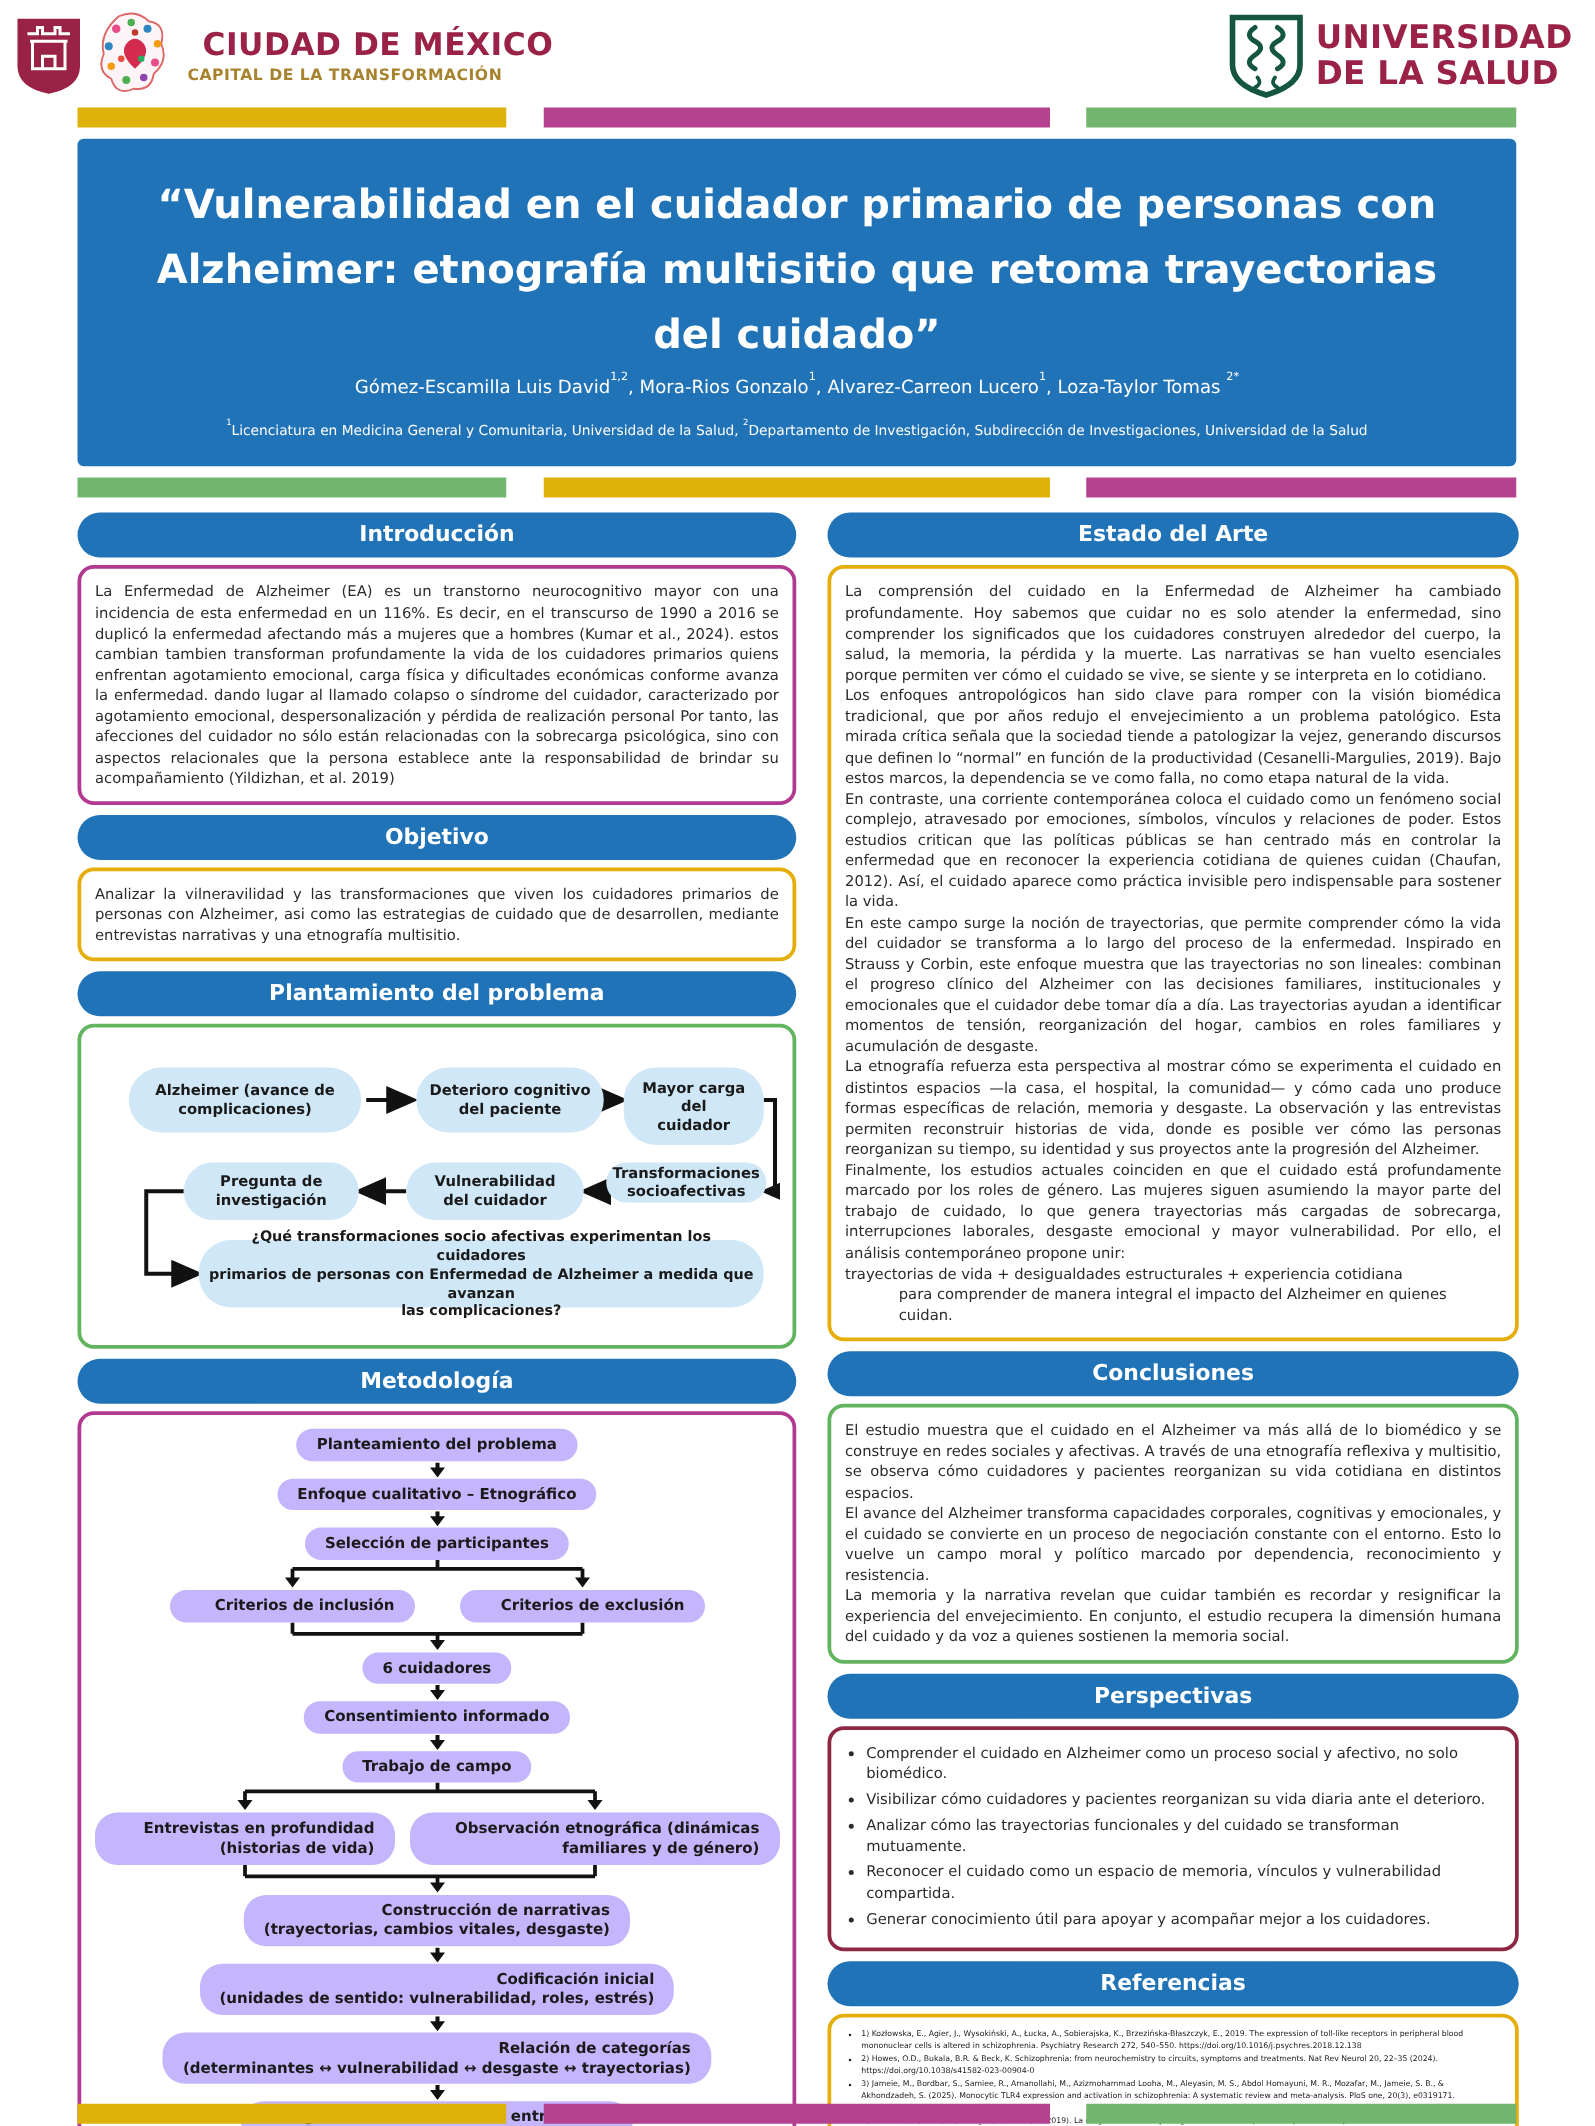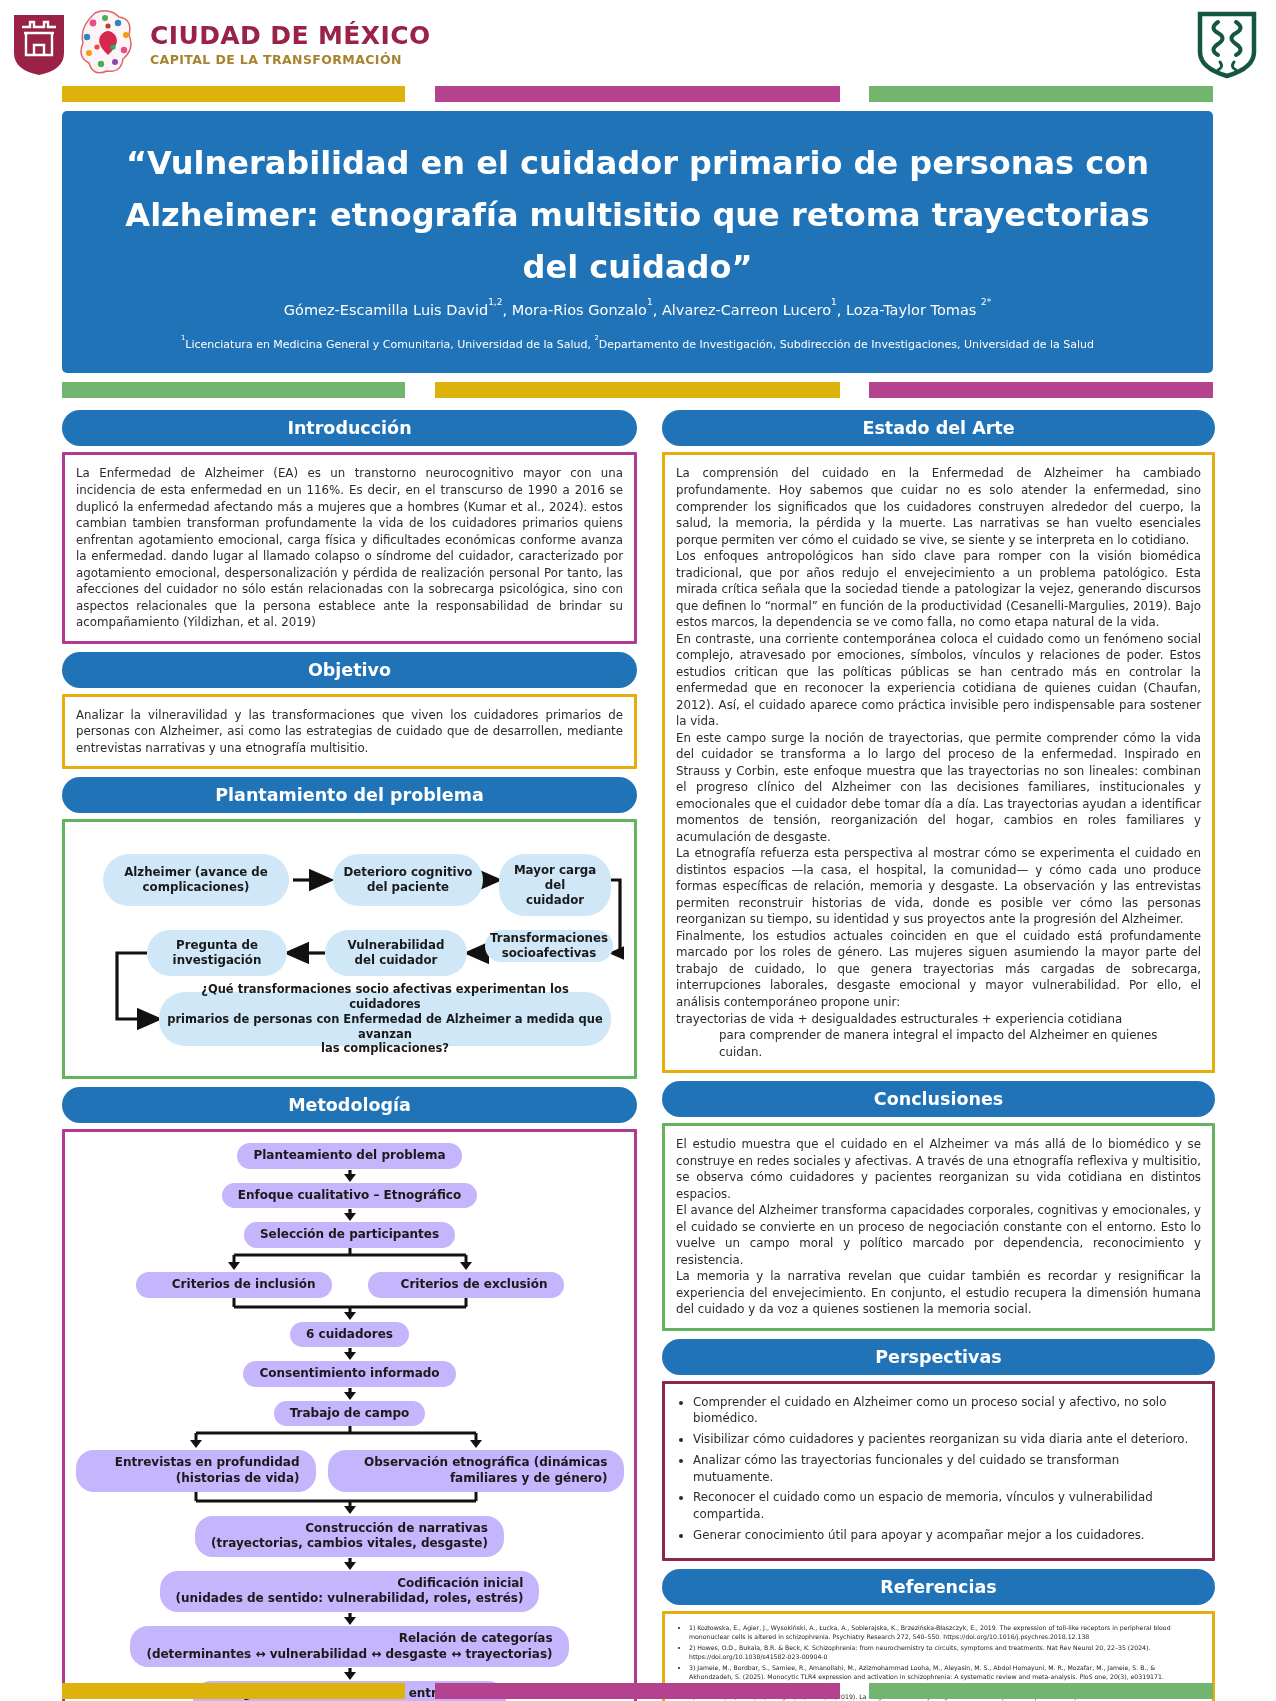--- a/index.html
+++ b/index.html
@@ -1,21 +1,21 @@
 <!DOCTYPE html>
 <html><head>
 <meta charset="utf-8">
 <style>
   html,body{margin:0;padding:0;background:#fff;}
   .poster{position:relative;width:1276px;height:1701px;overflow:hidden;background:#fff;
           font-family:"DejaVu Sans","Liberation Sans",sans-serif;color:#2b2b2b;}
   
   .top-header{display:flex;justify-content:space-between;align-items:center;height:82px;padding:4px 18px 0 12px;}
   .brand{display:flex;align-items:center;gap:9px;}
-  .cdmx-title{color:#9b2247;font-weight:bold;font-size:25px;letter-spacing:.4px;line-height:1;}
+  .cdmx-title{color:#9b2247;font-weight:bold;font-size:25px;letter-spacing:.4px;line-height:1;margin-left:12px;}
   .cdmx-subtitle{color:#a8832f;font-weight:bold;font-size:12.5px;letter-spacing:.4px;margin-top:4px;}
   .unisalud-text{color:#9b2247;font-weight:bold;font-size:26px;line-height:1.12;letter-spacing:.3px;}
   
   .bar-row{display:flex;justify-content:space-between;margin:0 63px 0 62px;height:16px;}
   .bar{height:16px;}
   .bar.b1{width:343px}.bar.b2{width:405px}.bar.b3{width:344px}
   .gold{background:#ddb20b}.magenta{background:#b5428f}.green{background:#72b56e}
   
   .title-block{margin:9px 63px 9px 62px;background:#2173b8;border-radius:5px;color:#fff;
                text-align:center;padding:27px 58px 22px;}
@@ -23,21 +23,21 @@
   .authors{font-size:14.5px;margin-top:9px;}
   .affiliations{font-size:11px;margin-top:20px;}
   sup{font-size:62%;position:relative;top:-.5em;line-height:0;}
   
   .columns{display:flex;gap:25px;margin:12px 61px 0 62px;}
   .col-left{width:575px;flex:none;}
   .col-right{width:553px;flex:none;}
   .sec{margin-bottom:8px;}
   .sec-header{background:#2173b8;color:#fff;font-weight:bold;text-align:center;font-size:17.5px;
               border-radius:20px;padding:8px 0;margin-bottom:6px;}
-  .box{border:3px solid #999;border-radius:1px;background:#fff;padding:10px 11px;box-sizing:border-box;}
+  .box{border:3px solid #999;border-radius:13px;background:#fff;padding:10px 11px;box-sizing:border-box;}
   .magenta-b{border-color:#b13a90}.gold-b{border-color:#e5ae0c}.green-b{border-color:#63b45f}.crimson-b{border-color:#8e2743}
   .body-text{font-size:11.8px;line-height:1.4;text-align:justify;margin:0;}
   .persp-list{margin:0;padding-left:17px;font-size:11.8px;line-height:1.42;}
   .persp-list li{margin-bottom:4px;}
   .refs-list{margin:0;padding-left:12px;font-size:6.2px;line-height:1.5;color:#222;}
   .refs-list li{margin-bottom:1.5px;}
   
   .pflow{position:relative;width:549px;height:196px;margin:2px auto 0;}
   .pflow svg.arrows{position:absolute;left:0;top:0;}
   .pnode{position:absolute;background:#cfe7f7;border-radius:26px;display:flex;flex-direction:column;
@@ -86,20 +86,24 @@
         <div class="cdmx-subtitle">CAPITAL DE LA TRANSFORMACIÓN</div>
       </div>
     </div>
     <div class="brand">
       <svg width="62" height="70" viewBox="0 0 62 70">
         <path d="M4 4 H58 V42 Q58 58 31 66 Q4 58 4 42 Z" fill="none" stroke="#14563f" stroke-width="4.5"></path>
         <path d="M22 12 q-9 6 0 11 q9 5 0 11 q-9 6 0 11" fill="none" stroke="#14563f" stroke-width="4" stroke-linecap="round"></path>
         <path d="M40 12 q9 6 0 11 q-9 5 0 11 q9 6 0 11" fill="none" stroke="#14563f" stroke-width="4" stroke-linecap="round"></path>
         <path d="M24 52 q4 5 -2 8 M38 52 q-4 5 2 8" fill="none" stroke="#14563f" stroke-width="3" stroke-linecap="round"></path>
       </svg>
+      <div class="unisalud-text">
+        <div>UNIVERSIDAD</div>
+        <div>DE LA SALUD</div>
+      </div>
     </div>
   </div>
 
   <div class="bar-row">
     <div class="bar b1 gold"></div>
     <div class="bar b2 magenta"></div>
     <div class="bar b3 green"></div>
   </div>
 
   <div class="title-block">

